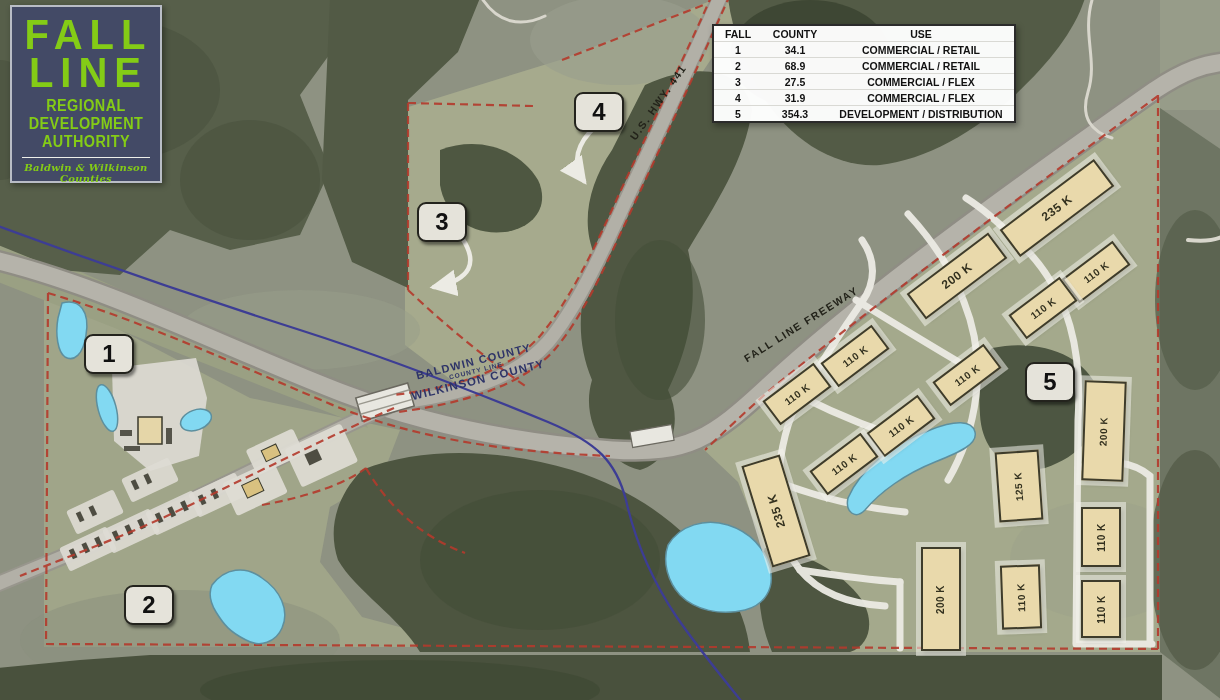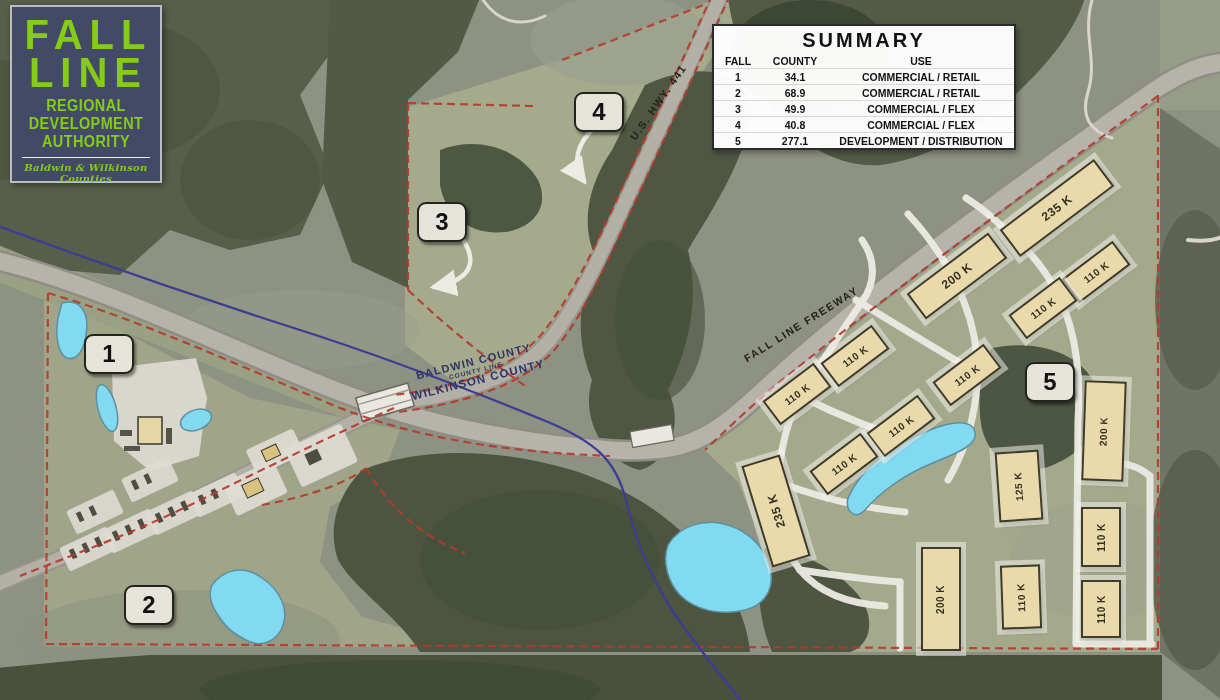--- a/index.html
+++ b/index.html
@@ -307,21 +307,20 @@
   <div class="big">FALL</div>
   <div class="big">LINE</div>
   <div class="mid mid1">REGIONAL</div>
   <div class="mid">DEVELOPMENT</div>
   <div class="mid">AUTHORITY</div>
   <hr>
   <div class="tag">Baldwin &amp; Wilkinson Counties</div>
 </div>
 
 <div class="summary">
-  <div class="title">SUMMARY</div>
   <table>
     <thead>
       <tr>
         <th style="width:16%">FALL</th>
         <th style="width:22%">COUNTY</th>
         <th>USE</th>
       </tr>
     </thead>
     <tbody>
       <tr>
@@ -329,30 +328,30 @@
             <td>34.1</td>
             <td>COMMERCIAL / RETAIL</td>
           </tr>
       <tr>
             <td>2</td>
             <td>68.9</td>
             <td>COMMERCIAL / RETAIL</td>
           </tr>
       <tr>
             <td>3</td>
-            <td>49.9</td>
+            <td>27.5</td>
             <td>COMMERCIAL / FLEX</td>
           </tr>
       <tr>
             <td>4</td>
-            <td>40.8</td>
+            <td>31.9</td>
             <td>COMMERCIAL / FLEX</td>
           </tr>
       <tr>
             <td>5</td>
-            <td>277.1</td>
+            <td>354.3</td>
             <td>DEVELOPMENT / DISTRIBUTION</td>
           </tr>
     </tbody>
   </table>
 </div>
 
 </div>
 
 </body></html>

